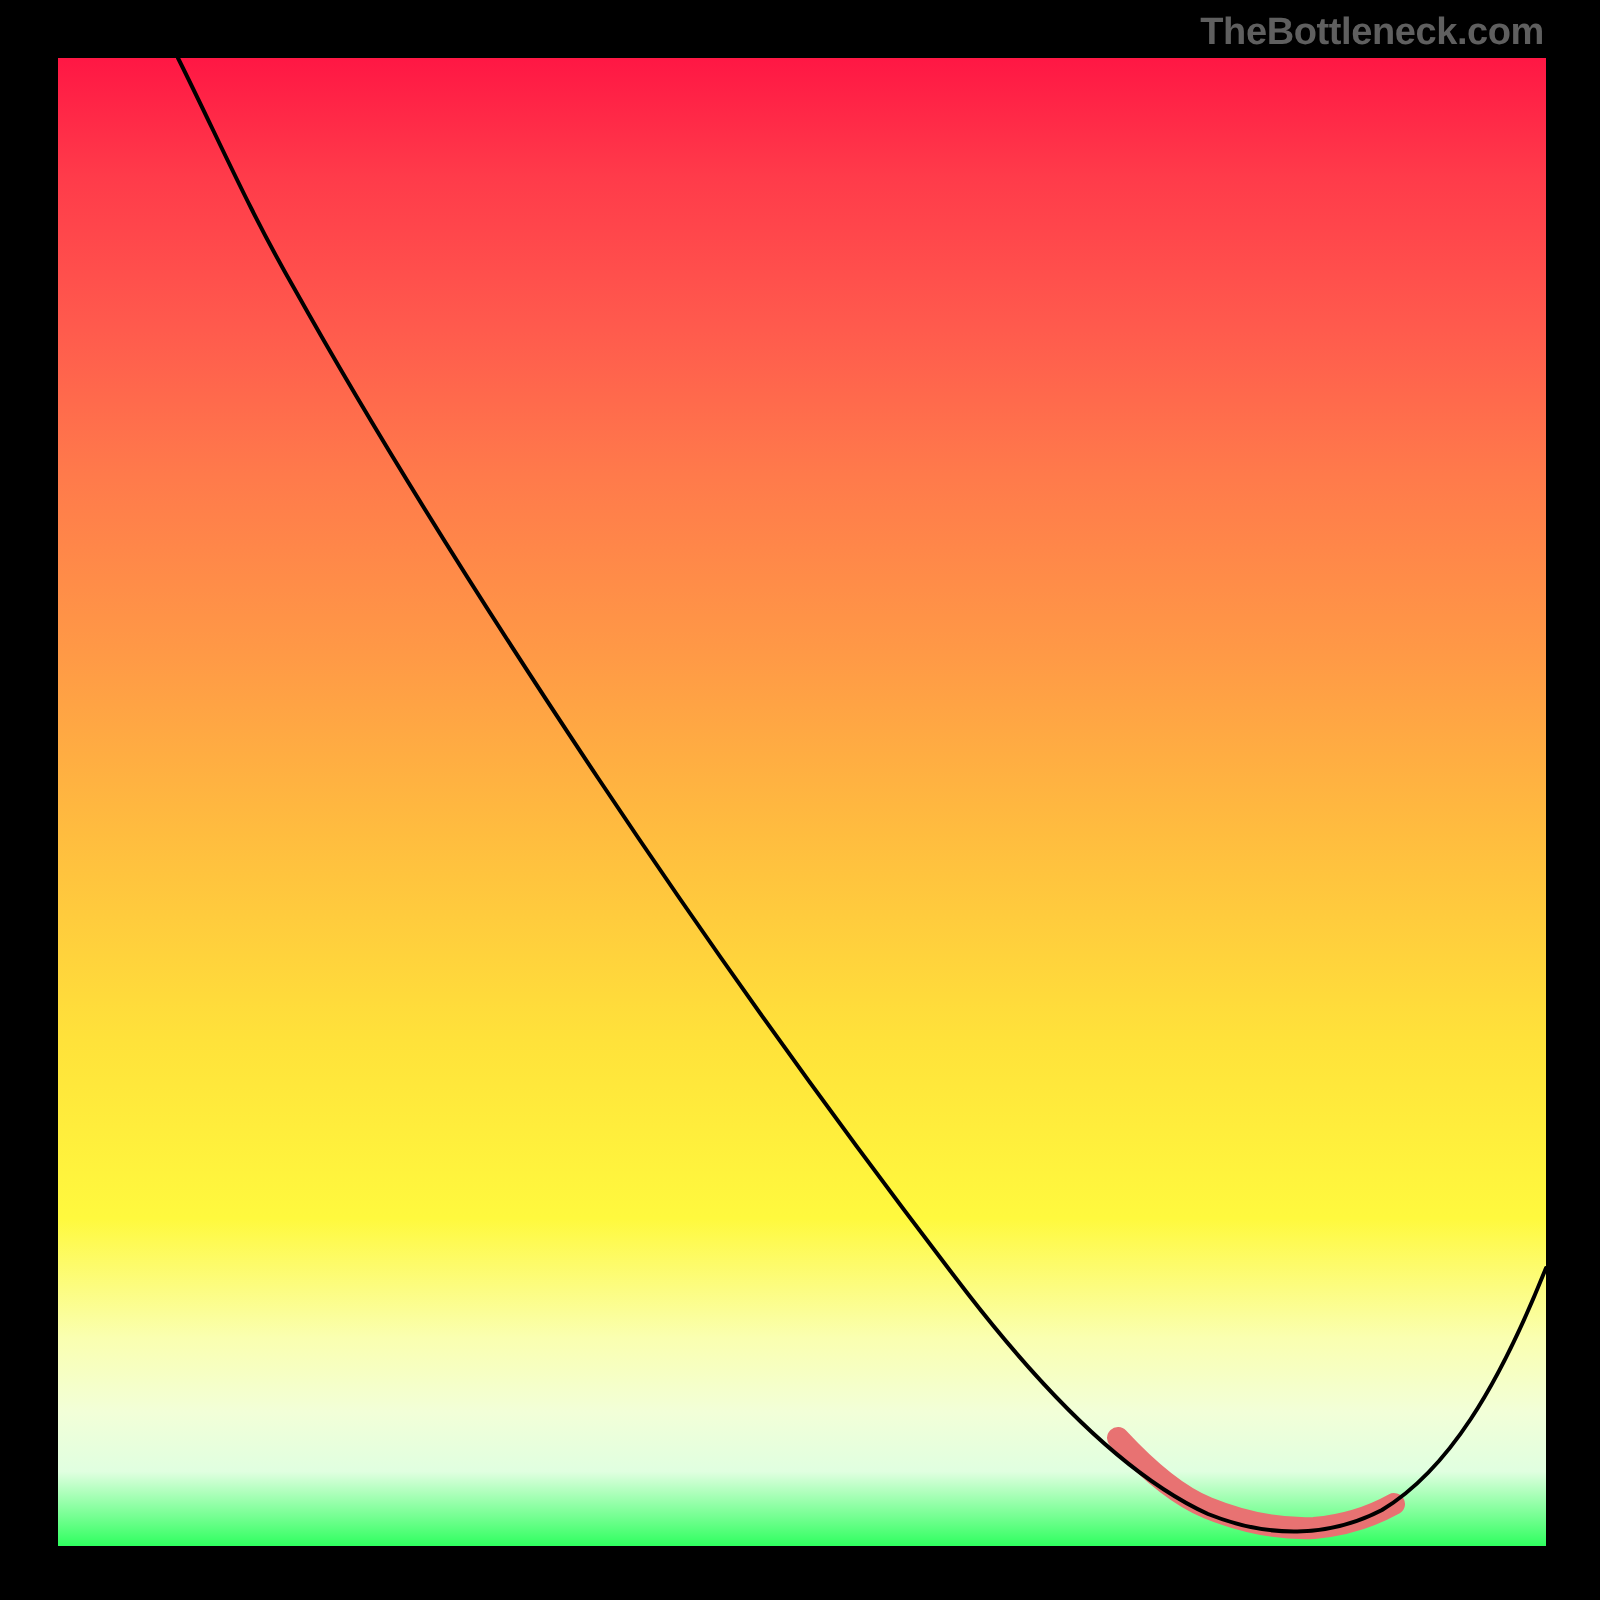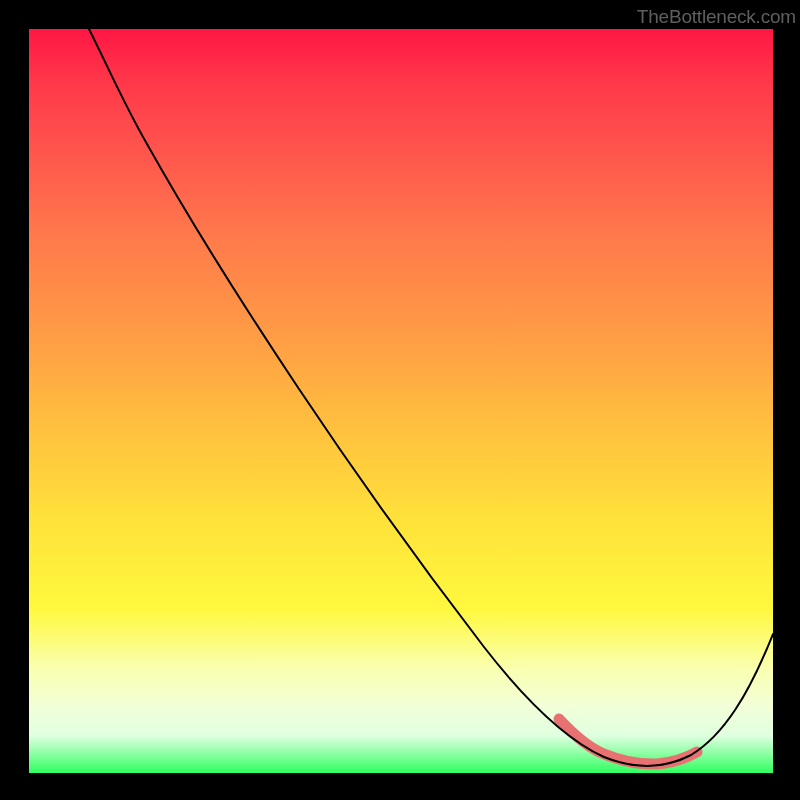--- a/index.html
+++ b/index.html
@@ -58,24 +58,24 @@
   .curve path.salmon {
     stroke: #e87272;
     stroke-width: 11;
     fill: none;
     stroke-linecap: round;
     stroke-linejoin: round;
   }
   .attr {
     position: absolute;
     top: 6px;
-    right: 4px;
+    right: 28px;
     color: #5f5f5f;
     font-size: 19px;
-    font-weight: 400;
+    font-weight: 700;
     letter-spacing: -0.2px;
   }
 </style>
 </head>
 <body>
 
 <div class="stage">
 
   <div class="plot">
     <div class="gradient"></div>

